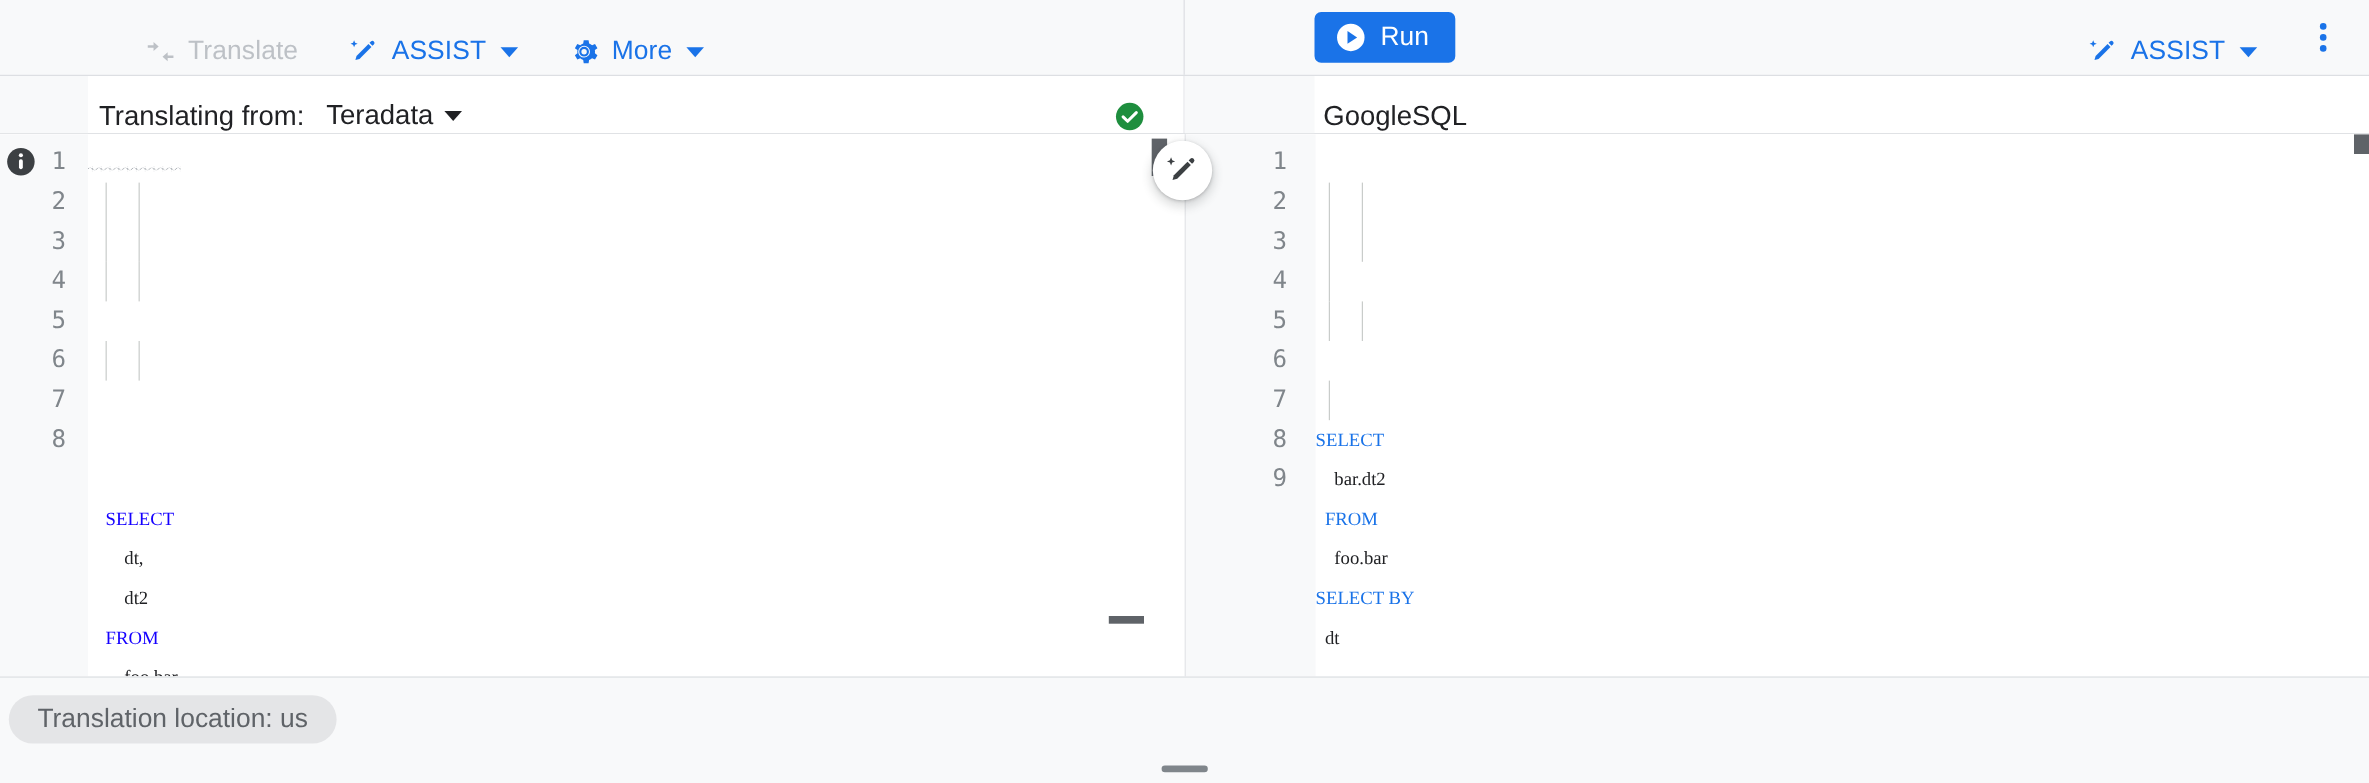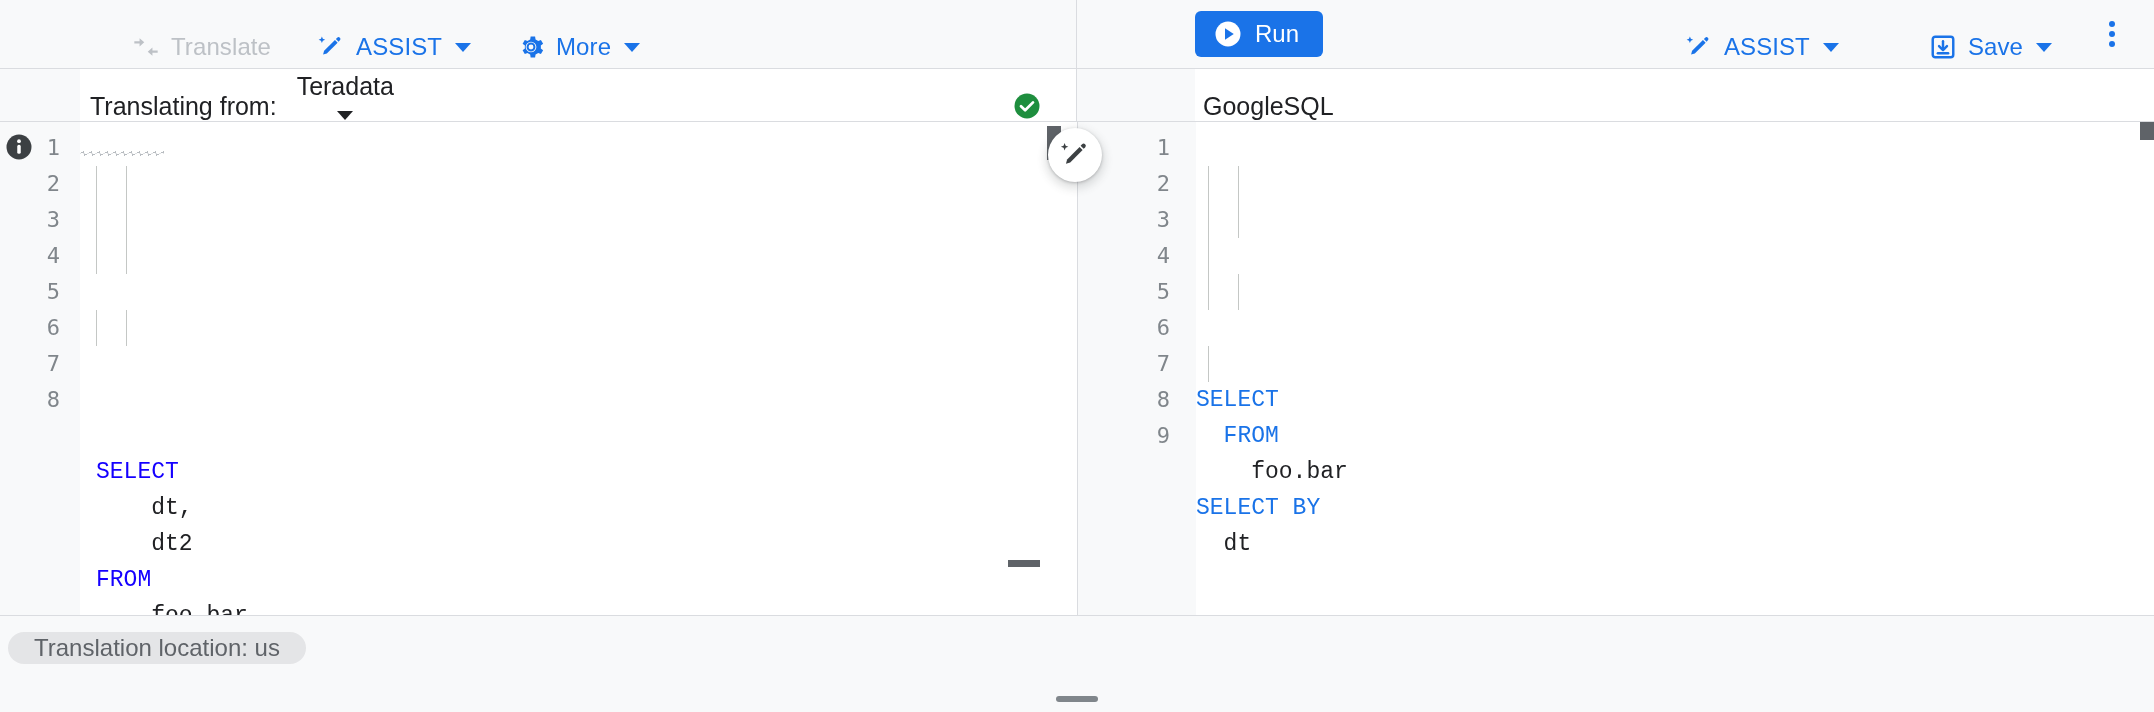--- a/index.html
+++ b/index.html
@@ -162,21 +162,20 @@
   .lang-select {
     display: inline-flex;
     align-items: center;
     gap: 10px;
     font-size: 25px;
     color: #202124;
     cursor: pointer;
     background: transparent;
     border: none;
     font-family: "Liberation Sans", sans-serif;
-    flex-direction: column;
   }
   .lang-select .caret {
     width: 0; height: 0;
     border-left: 8px solid transparent;
     border-right: 8px solid transparent;
     border-top: 9px solid #202124;
   }
   .check-badge {
     margin-left: auto;
     margin-right: 34px;
@@ -249,22 +248,22 @@
   }
   .pane-left .gutter { padding-right: 20px; }
   .gutter div { height: 36px; }
 
   .code {
     flex: 1 1 auto;
     position: relative;
     padding-top: 8px;
     padding-left: 16px;
     box-sizing: border-box;
-    font-family: Liberation Mono, monospace;
-    font-size: 23px;
+    font-family: Liberation Serif, serif;
+    font-size: 17px;
     line-height: 36px;
     white-space: pre;
     color: #202124;
     overflow: hidden;
   }
   .code .line { height: 36px; position: relative; }
   .kw-left { color: #1500ff; }
   .kw-right { color: #1a73e8; }
 
   
@@ -326,21 +325,21 @@
     height: 96px;
     flex: 0 0 96px;
     background: #f8f9fa;
     border-top: 1px solid #dadce0;
     position: relative;
   }
   .loc-chip {
     position: absolute;
     left: 8px;
     top: 16px;
-    height: 32px;
+    height: 44px;
     display: inline-flex;
     align-items: center;
     padding: 0 26px;
     border-radius: 22px;
     background: #e4e5e7;
     color: #5f6368;
     font-size: 24px;
     white-space: nowrap;
   }
   .drag-handle {
@@ -417,32 +416,20 @@
           <svg width="28" height="28" viewBox="0 0 24 24" fill="#1a73e8">
             <path d="M4.2 3.0 L5.0 5.0 L7.0 5.8 L5.0 6.6 L4.2 8.6 L3.4 6.6 L1.4 5.8 L3.4 5.0 Z"></path>
             <path d="M19.6 4.0 a1.6 1.6 0 0 1 0 2.3 l-1.1 1.1 -2.3-2.3 1.1-1.1 a1.6 1.6 0 0 1 2.3 0 Z"></path>
             <path d="M15.4 6.0 l2.3 2.3 -9.3 9.3 -3.2 0.9 0.9-3.2 Z"></path>
           </svg>
         </span>
         <span>ASSIST</span>
         <span class="caret"></span>
       </button>
 
-      <button class="tb-btn" style="margin-left:54px;">
-        <span class="tb-icon">
-          <svg width="28" height="28" viewBox="0 0 24 24" fill="none" stroke="#1a73e8" stroke-width="2.1">
-            <rect x="3.2" y="3.2" width="17.6" height="17.6" rx="2.2"></rect>
-            <path d="M12 7 L12 14" stroke-linecap="round"></path>
-            <path d="M8.6 11.2 L12 14.6 L15.4 11.2" stroke-linecap="round" stroke-linejoin="round"></path>
-            <path d="M7.6 17.4 L16.4 17.4" stroke-linecap="round"></path>
-          </svg>
-        </span>
-        <span>Save</span>
-        <span class="caret"></span>
-      </button>
 
       <button class="kebab">
         <i></i>
         <i></i>
         <i></i>
       </button>
     </div>
   </div>
 
   <div class="subheader">
@@ -517,21 +504,21 @@
           <div>7</div>
           <div>8</div>
           <div>9</div>
         </div>
       <div class="code" id="tgt-code" style="padding-left:0px;">
         <div class="guide" style="left:12px; top:44px; height:108px;"></div>
         <div class="guide" style="left:42px; top:44px; height:72px;"></div>
         <div class="guide" style="left:12px; top:152px; height:36px;"></div>
         <div class="guide" style="left:42px; top:152px; height:36px;"></div>
         <div class="guide" style="left:12px; top:224px; height:36px;"></div>
-      <div class="line"><span class="kw-right">SELECT</span></div><div class="line"><span class="kw-right">  FROM</span></div><div class="line"><span>    foo.bar</span></div><div class="line"><span class="kw-right">SELECT BY</span></div><div class="line"><span>  dt</span></div></div>
+      <div class="line"><span class="kw-right">SELECT</span></div><div class="line"><span>    bar.dt2</span></div><div class="line"><span class="kw-right">  FROM</span></div><div class="line"><span>    foo.bar</span></div><div class="line"><span class="kw-right">SELECT BY</span></div><div class="line"><span>  dt</span></div></div>
       <div class="vthumb" style="top:0px; height:18px; right:0px;"></div>
     </div>
 
     <button class="magic-fab" style="left:1048px; top:6px;">
       <svg width="32" height="32" viewBox="0 0 24 24" fill="#3c4043">
         <path d="M4.2 3.0 L5.0 5.0 L7.0 5.8 L5.0 6.6 L4.2 8.6 L3.4 6.6 L1.4 5.8 L3.4 5.0 Z"></path>
         <path d="M19.6 4.0 a1.6 1.6 0 0 1 0 2.3 l-1.1 1.1 -2.3-2.3 1.1-1.1 a1.6 1.6 0 0 1 2.3 0 Z"></path>
         <path d="M15.4 6.0 l2.3 2.3 -9.3 9.3 -3.2 0.9 0.9-3.2 Z"></path>
       </svg>
     </button>

